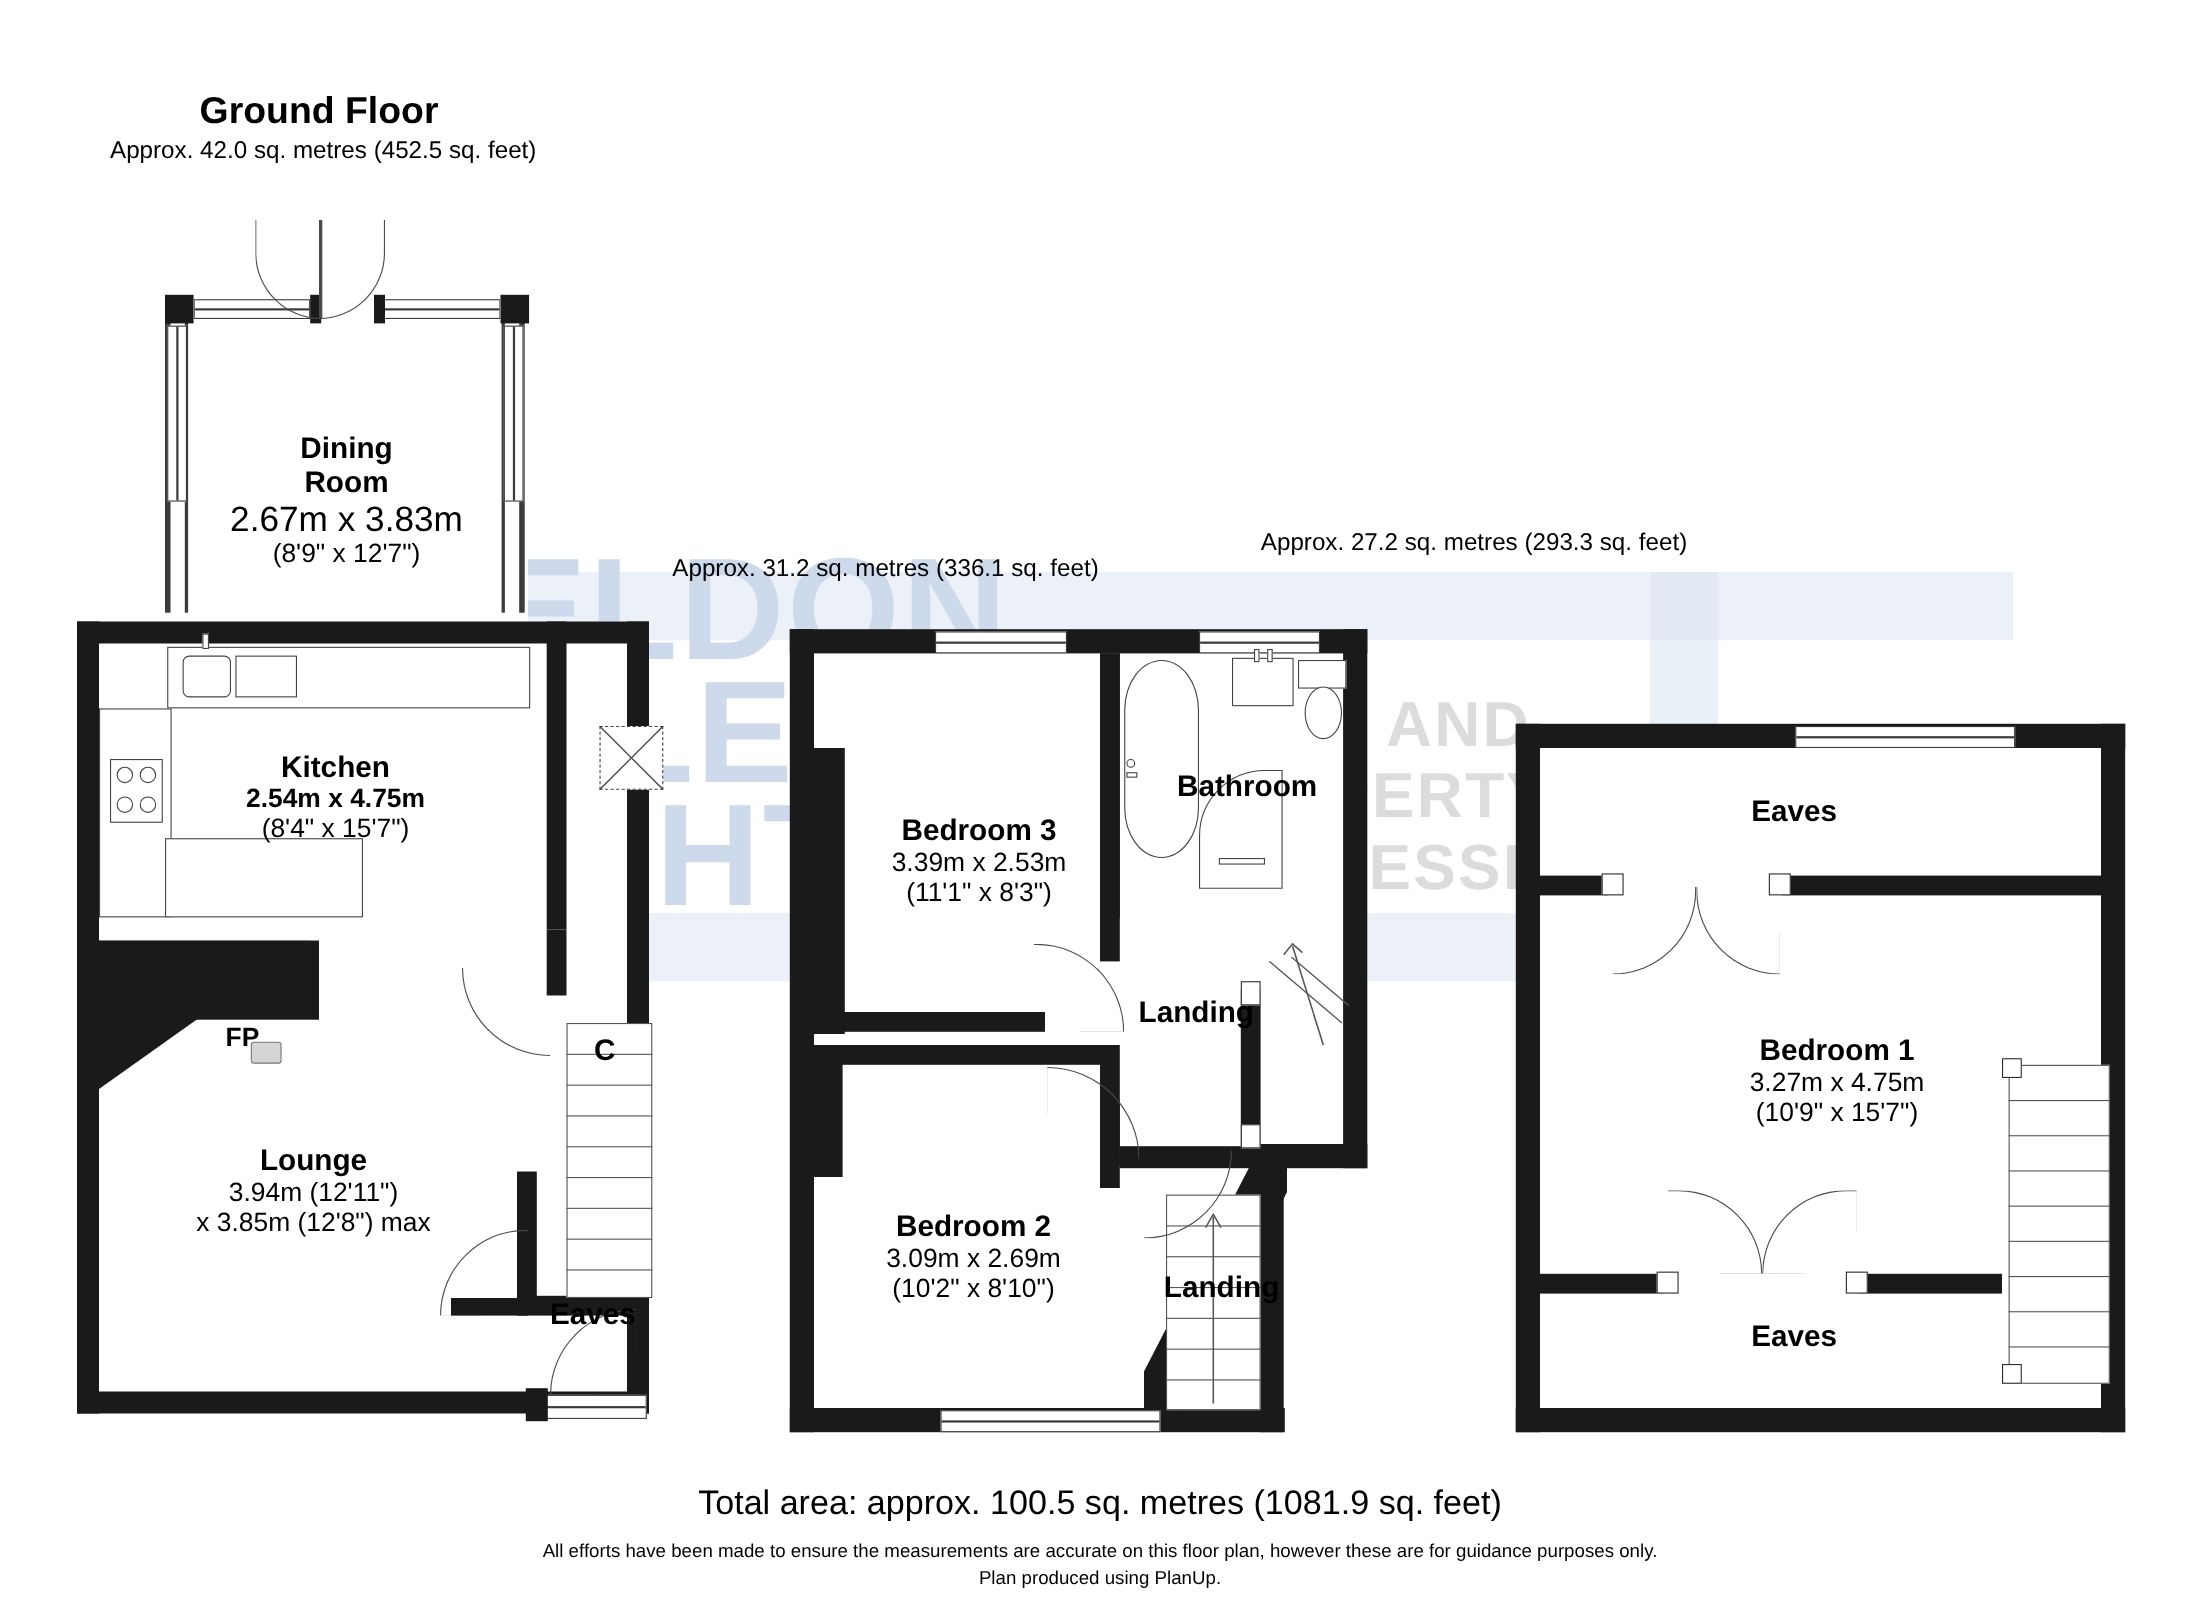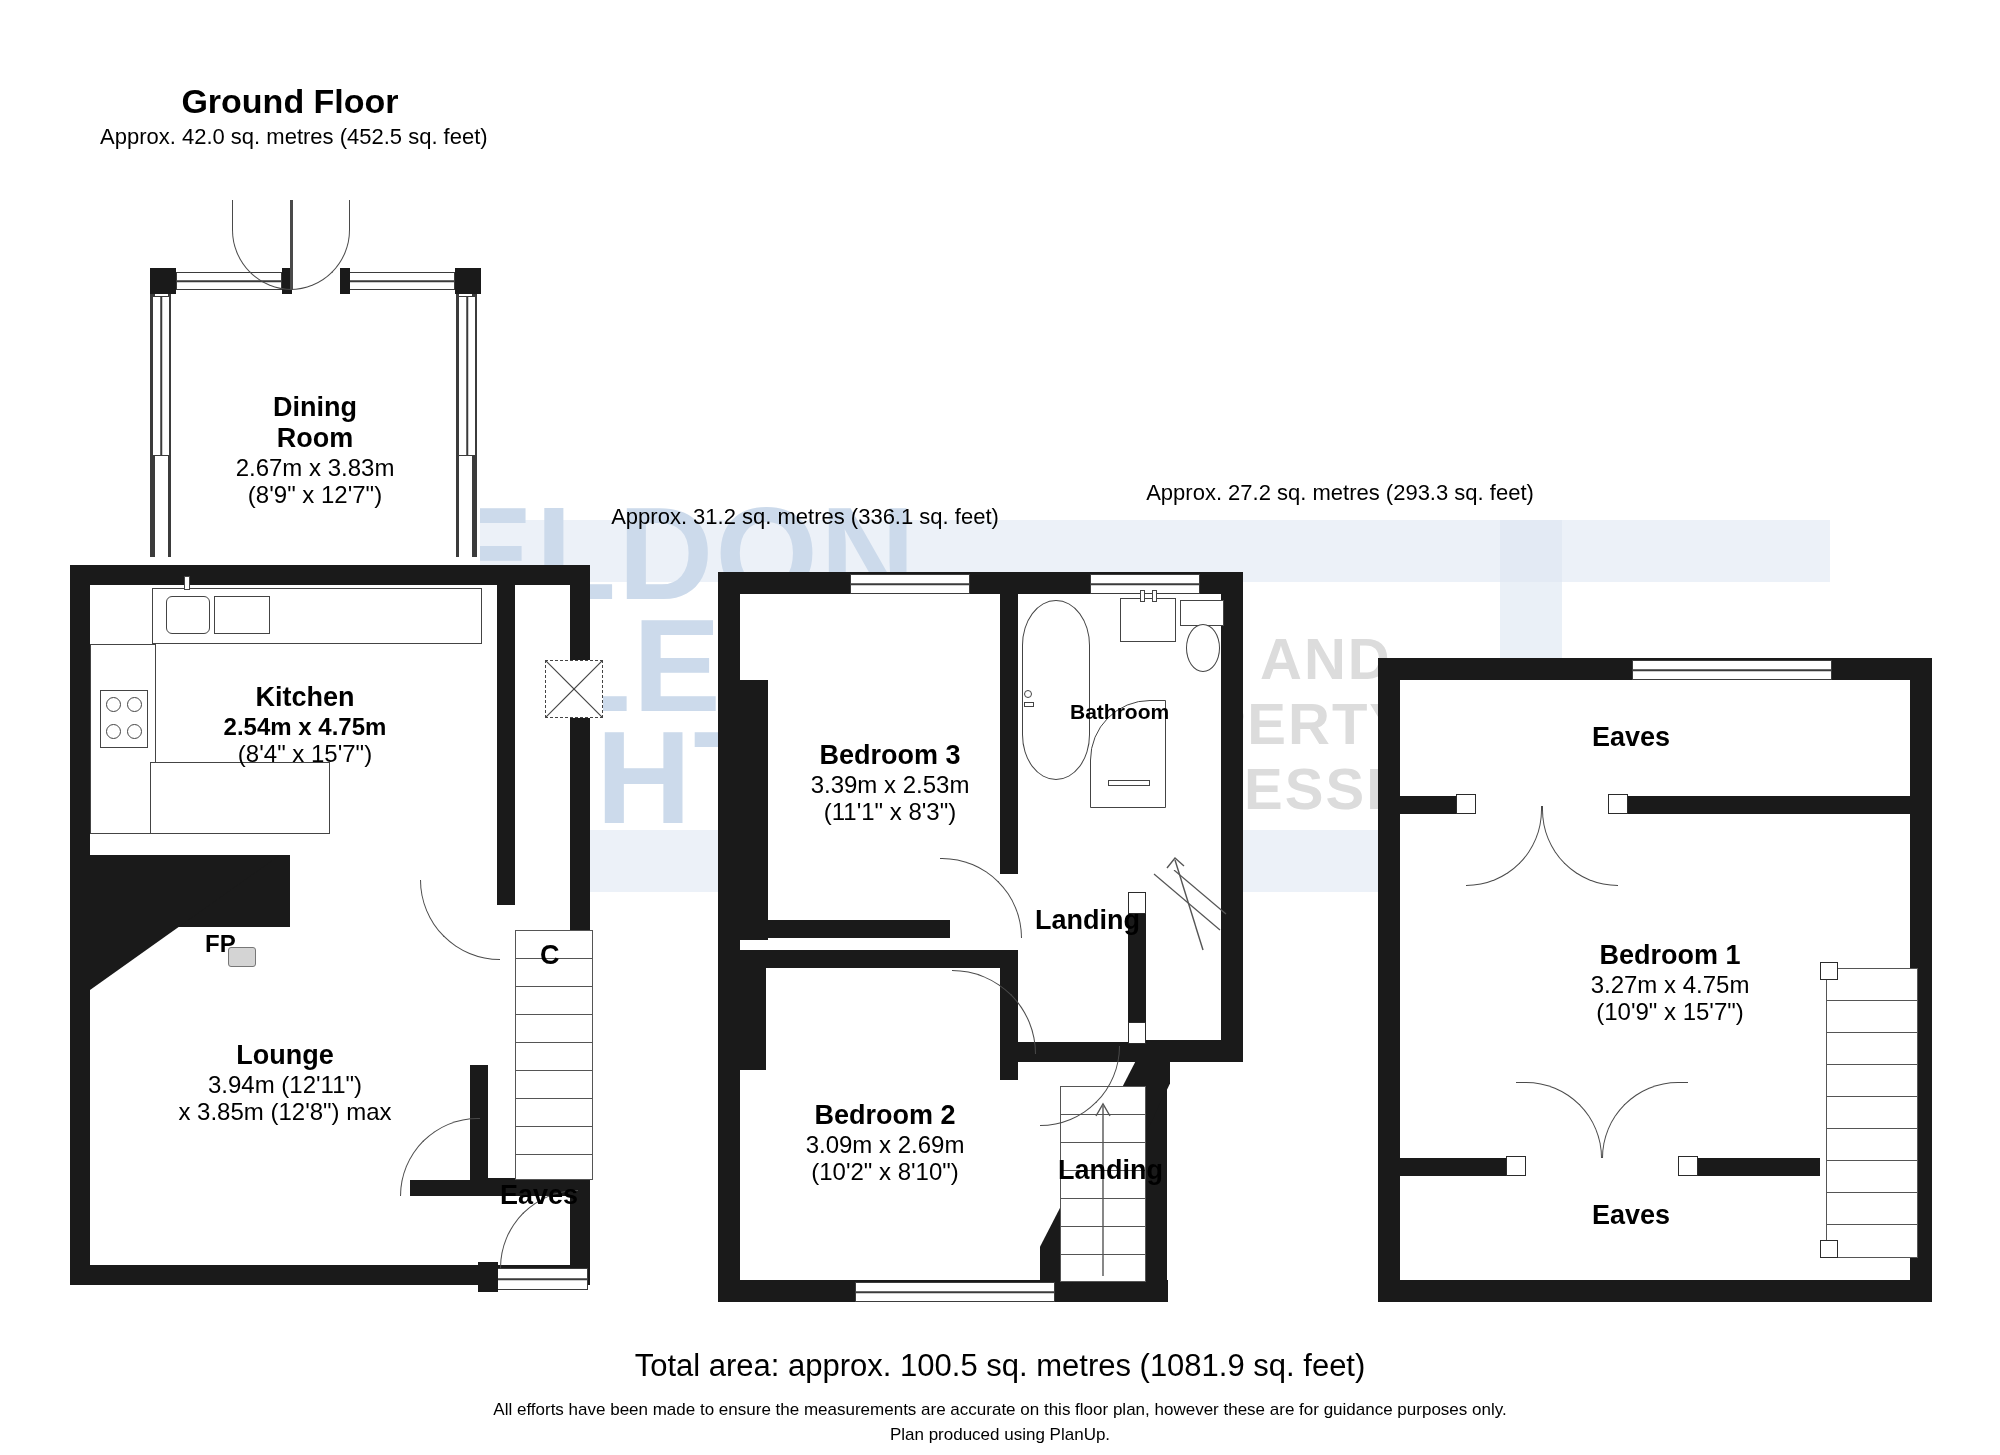--- a/index.html
+++ b/index.html
@@ -233,21 +233,21 @@
                 border-radius:78px 0 0 0; border-bottom:none; border-right:none;"></div>
 
     <div class="win" style="left:496px; top:1268px; width:92px; height:22px;"></div>
     <div class="wall" style="left:478px; top:1262px; width:20px; height:30px;"></div>
 
     <div class="fixture" style="left:228px; top:947px; width:28px; height:20px; border-radius:3px; background:#d4d4d4; border-color:#777;"></div>
 
     <div class="rlabel" style="left:205px; top:392px; width:220px; font-size:27px;">
       <span class="nm">Dining</span>
       <span class="nm">Room</span>
-      <span class="dm" style="font-size:24px;">2.67m x 3.83m</span>
+      <span class="dm" style="font-size:32px;">2.67m x 3.83m</span>
       <span class="dm" style="font-size:24px;">(8'9" x 12'7")</span>
     </div>
 
     <div class="rlabel" style="left:180px; top:682px; width:250px; font-size:27px;">
       <span class="nm">Kitchen</span>
       <span class="dm" style="font-size:24px;font-weight:bold;">2.54m x 4.75m</span>
       <span class="dm" style="font-size:24px;">(8'4" x 15'7")</span>
     </div>
 
     <div class="rlabel" style="left:120px; top:1040px; width:330px; font-size:27px;">
@@ -336,21 +336,21 @@
       <span class="dm" style="font-size:24px;">3.39m x 2.53m</span>
       <span class="dm" style="font-size:24px;">(11'1" x 8'3")</span>
     </div>
 
     <div class="rlabel" style="left:755px; top:1100px; width:260px; font-size:27px;">
       <span class="nm">Bedroom 2</span>
       <span class="dm" style="font-size:24px;">3.09m x 2.69m</span>
       <span class="dm" style="font-size:24px;">(10'2" x 8'10")</span>
     </div>
 
-    <div class="tiny-label" style="left:1070px; top:700px; font-size:21px;">Bathroom</div>
+    <div class="tiny-label" style="left:1070px; top:700px; font-size:27px;">Bathroom</div>
     <div class="tiny-label" style="left:1035px; top:905px; font-size:27px;">Landing</div>
     <div class="tiny-label" style="left:1058px; top:1155px; font-size:27px;">Landing</div>
   </div>
 
   <div>
 
     <div class="room-fill" style="left:1390px; top:668px; width:530px; height:620px;"></div>
 
     <div class="wall" style="left:1378px; top:658px; width:554px; height:22px;"></div>
     <div class="wall" style="left:1378px; top:658px; width:22px; height:644px;"></div>

